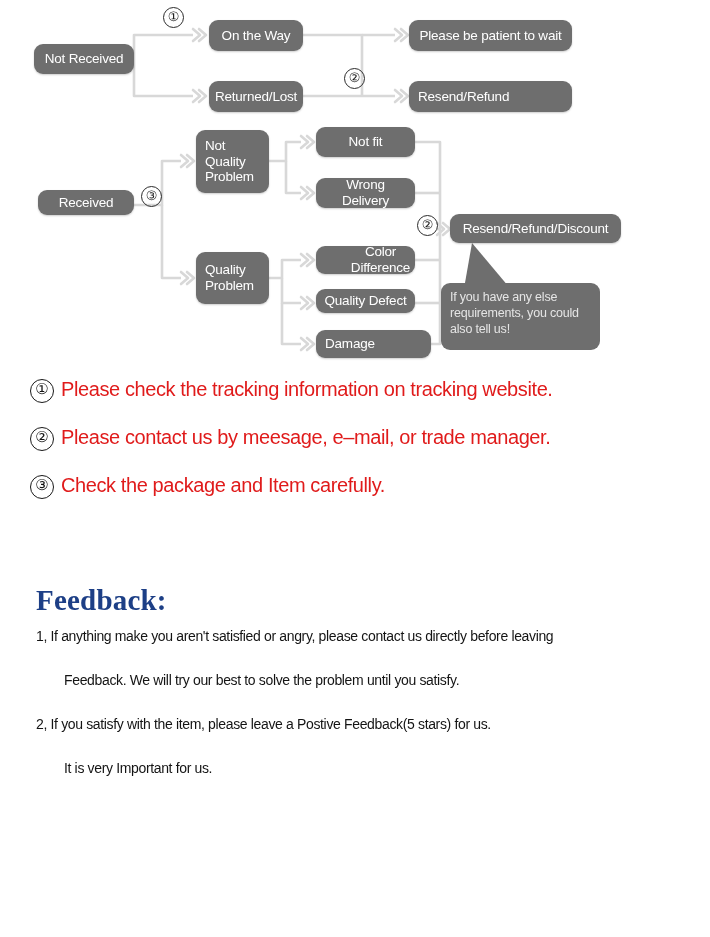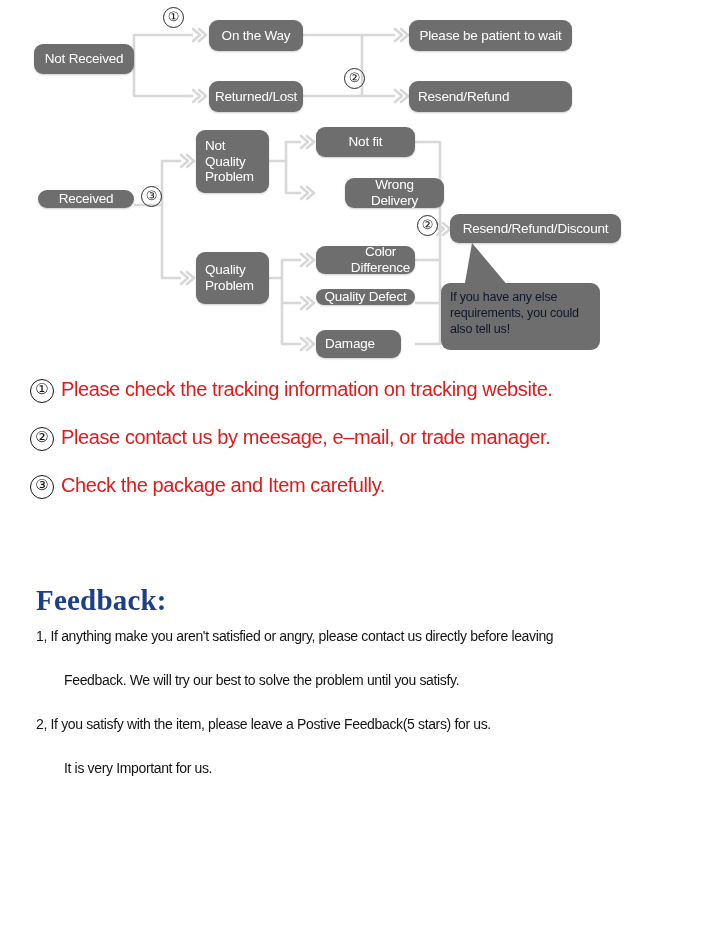--- a/index.html
+++ b/index.html
@@ -69,21 +69,21 @@
     font-size: 13px;
     line-height: 17px;
     text-align: center;
     background: transparent;
   }
 
   
   .balloon {
     position: absolute;
     background: #6e6e6e;
-    color: #0f172a;
+    color: #e5e5e5;
     border-radius: 9px;
     font-size: 12.5px;
     line-height: 1.28;
     padding: 6px 8px 6px 9px;
     box-sizing: border-box;
     letter-spacing: -0.2px;
   }
 
   
   #notes {
@@ -217,52 +217,52 @@
   </div>
 
   <div class="node" style="left:409px; top:20px; width:163px; height:31px;">
     <span>Please be patient to wait</span>
   </div>
 
   <div class="node left" style="left:409px; top:81px; width:163px; height:31px;">
     <span>Resend/Refund</span>
   </div>
 
-  <div class="node" style="left:38px; top:190px; width:96px; height:18px;">
+  <div class="node" style="left:38px; top:190px; width:96px; height:25px;">
     <span>Received</span>
   </div>
 
   <div class="node left multi" style="left:196px; top:130px; width:73px; height:63px;">
     <span style="white-space:pre-line;">Not
 Quality
 Problem</span>
   </div>
 
   <div class="node left multi" style="left:196px; top:252px; width:73px; height:52px;">
     <span style="white-space:pre-line;">Quality
 Problem</span>
   </div>
 
   <div class="node" style="left:316px; top:127px; width:99px; height:30px;">
     <span>Not fit</span>
   </div>
 
-  <div class="node" style="left:316px; top:178px; width:99px; height:30px;margin-left:29px;">
+  <div class="node" style="left:316px; top:178px; width:99px; height:30px;">
     <span>Wrong Delivery</span>
   </div>
 
   <div class="node" style="left:316px; top:246px; width:99px; height:28px;padding-left:36px;">
     <span>Color Difference</span>
   </div>
 
-  <div class="node" style="left:316px; top:289px; width:99px; height:16px;">
+  <div class="node" style="left:316px; top:289px; width:99px; height:24px;">
     <span>Quality Defect</span>
   </div>
 
-  <div class="node left" style="left:316px; top:330px; width:85px; height:28px;align-items:center;">
+  <div class="node left" style="left:316px; top:330px; width:115px; height:28px;align-items:center;">
     <span>Damage</span>
   </div>
 
   <div class="node" style="left:450px; top:214px; width:171px; height:29px;">
     <span>Resend/Refund/Discount</span>
   </div>
 
   <div class="marker" style="left:163px; top:7px;">①</div>
   <div class="marker" style="left:344px; top:68px;">②</div>
   <div class="marker" style="left:141px; top:186px;">③</div>

